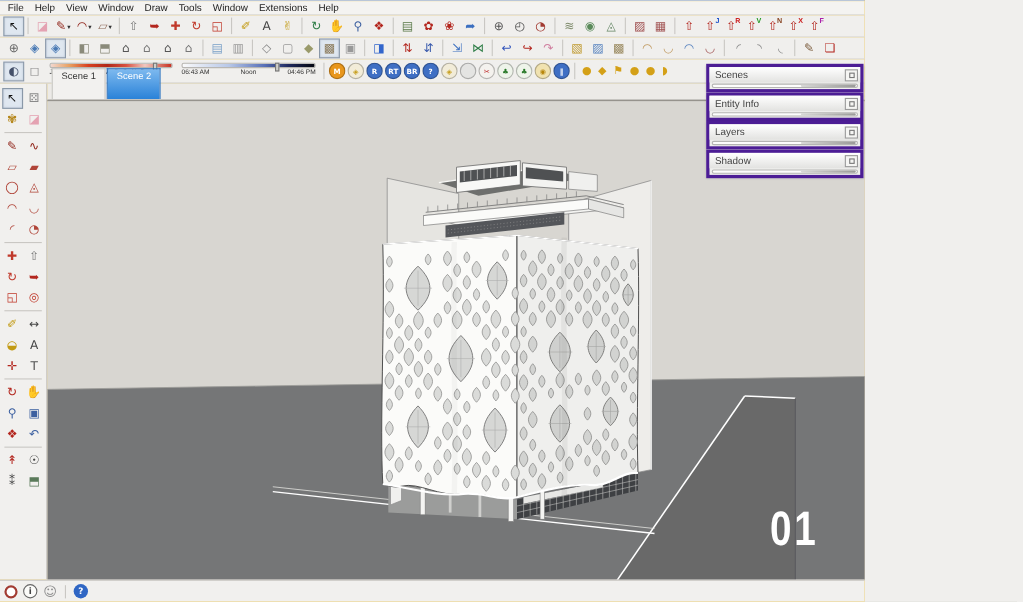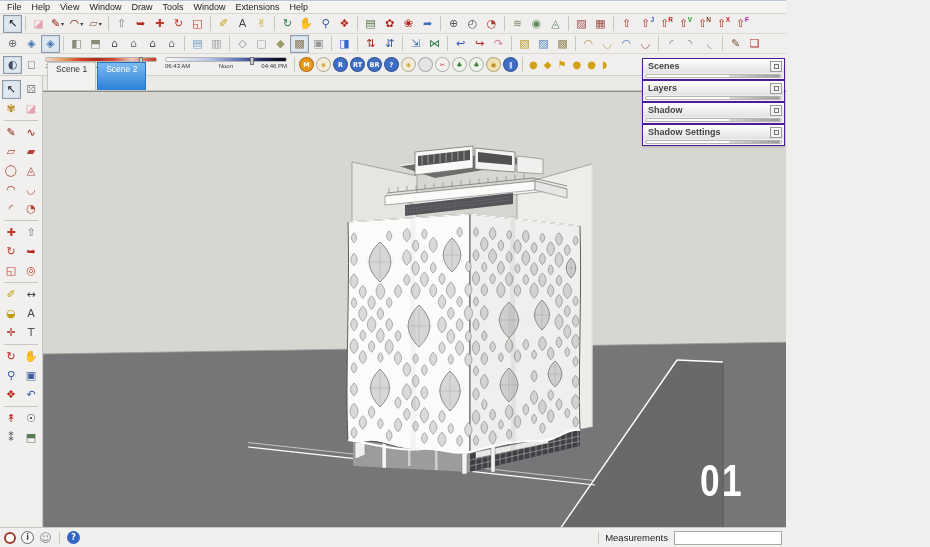--- a/index.html
+++ b/index.html
@@ -47,21 +47,21 @@
   .scene-tab { font-size:8.5px; color:#333; padding:1px 8px 16px; margin-right:1px; border:1px solid #c8c6c2; border-bottom:none; background:#f2f1ef; cursor:default; }
   .scene-tab.active { background:linear-gradient(#7db9ef,#2a82d8); color:#fff; border-color:#2a72c0; }
 
   
   .viewport { position:absolute; left:43px; top:90px; right:0; bottom:20px; background:#d8d6d1; border-top:1px solid #8e8c88; overflow:hidden; }
   .viewport svg { display:block; }
   .overlay-number { position:absolute; right:42px; bottom:24px; color:#ffffff; font-size:44px; font-weight:bold; letter-spacing:3px; transform:scaleX(0.8); transform-origin:right bottom; line-height:1; }
 
   
   .panel-tray { position:absolute; top:57px; right:1px; width:143px; z-index:40; }
-  .panel { border:1px solid #4c1d95; background:#efefed; margin-bottom:0px; box-shadow:0 1px 2px rgba(0,0,0,0.18);font-weight:bold; }
+  .panel { border:3px solid #4c1d95; background:#efefed; margin-bottom:0px; box-shadow:0 1px 2px rgba(0,0,0,0.18); }
   .panel-title { height:14px; display:flex; align-items:center; justify-content:space-between; background:linear-gradient(#ffffff,#e2e2e0); padding:0 2px 0 5px; cursor:default; }
   .panel-label { font-size:9px; color:#444; }
   .panel-btn { width:12px; height:11px; border:1px solid #9a9a9a; background:#f5f5f3; display:flex; align-items:center; justify-content:center; padding:0; cursor:default; }
   .panel-btn-sq { width:5px; height:5px; border:1px solid #777; display:block; }
   .panel-bar { height:6px; padding:1px 2px; }
   .panel-bar-track { height:4px; background:#fdfdfc; border:1px solid #b5b5b3; border-radius:2px; position:relative; }
   .panel-bar-fill { position:absolute; right:1px; top:0; height:2px; width:38%; background:linear-gradient(90deg,#d8d8d6,#9a9a98); border-radius:1px; }
 
   
   .statusbar { position:absolute; left:0; right:0; bottom:0; height:20px; background:#f1f0ee; border-top:1px solid #c9c7c3; display:flex; align-items:center; padding:0 4px; }
@@ -839,20 +839,33 @@
           </button>
         </div>
         <div class="panel-bar">
           <div class="panel-bar-track">
             <div class="panel-bar-fill"></div>
           </div>
         </div>
       </div>
       <div class="panel">
         <div class="panel-title">
+          <span class="panel-label">Entity Info</span>
+          <button class="panel-btn">
+            <span class="panel-btn-sq"></span>
+          </button>
+        </div>
+        <div class="panel-bar">
+          <div class="panel-bar-track">
+            <div class="panel-bar-fill"></div>
+          </div>
+        </div>
+      </div>
+      <div class="panel">
+        <div class="panel-title">
           <span class="panel-label">Layers</span>
           <button class="panel-btn">
             <span class="panel-btn-sq"></span>
           </button>
         </div>
         <div class="panel-bar">
           <div class="panel-bar-track">
             <div class="panel-bar-fill"></div>
           </div>
         </div>
@@ -863,42 +876,24 @@
           <button class="panel-btn">
             <span class="panel-btn-sq"></span>
           </button>
         </div>
         <div class="panel-bar">
           <div class="panel-bar-track">
             <div class="panel-bar-fill"></div>
           </div>
         </div>
       </div>
-      <div class="panel">
-        <div class="panel-title">
-          <span class="panel-label">Shadow Settings</span>
-          <button class="panel-btn">
-            <span class="panel-btn-sq"></span>
-          </button>
-        </div>
-        <div class="panel-bar">
-          <div class="panel-bar-track">
-            <div class="panel-bar-fill"></div>
-          </div>
-        </div>
-      </div>
     </div>
 
   <div class="statusbar">
     <div class="status-icons" id="status-icons">
         <span class="si si-ring"></span>
         <span class="si si-circle">i</span>
         <span class="si si-glyph">☺</span>
         <span class="si-divider"></span>
         <span class="si si-solid" style="background: rgb(47, 102, 196);">?</span>
       </div>
-    <div class="meas">
-      <span class="meas-divider"></span>
-      <span class="meas-label">Measurements</span>
-      <input class="meas-input" value="" style="">
-    </div>
   </div>
 </div>
 
 </body></html>

